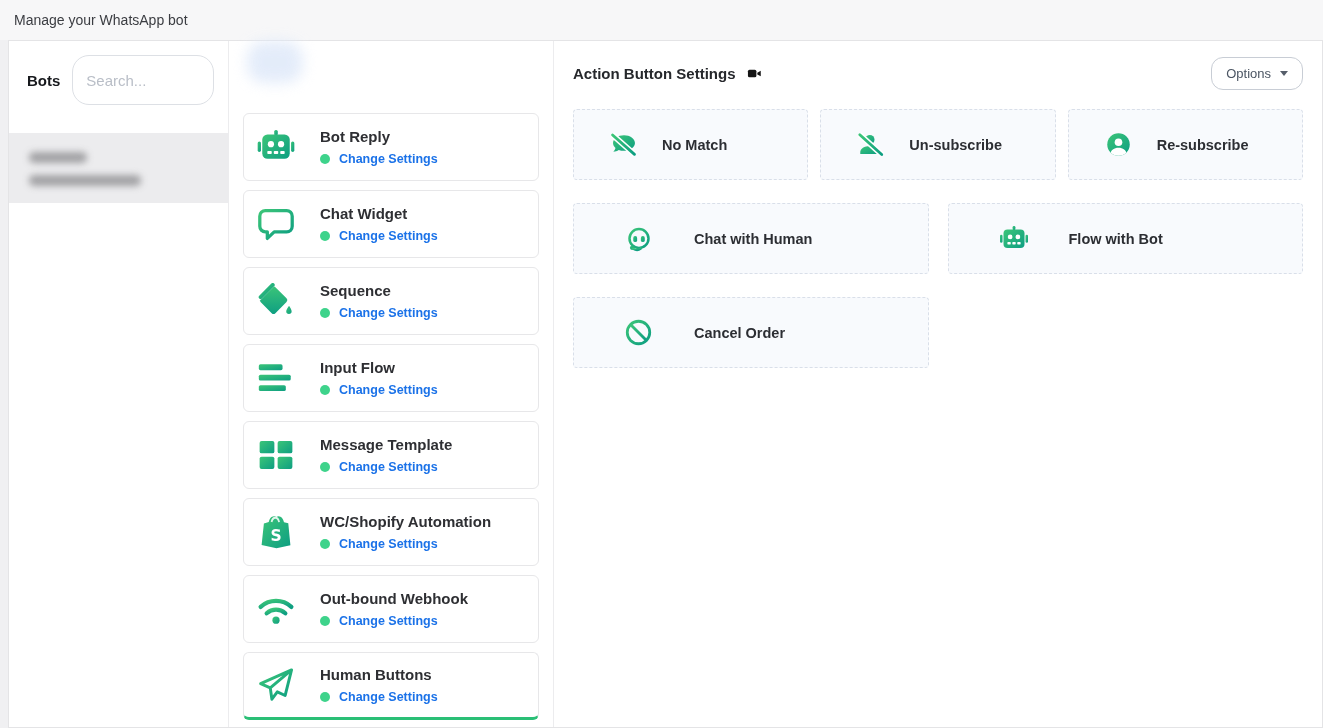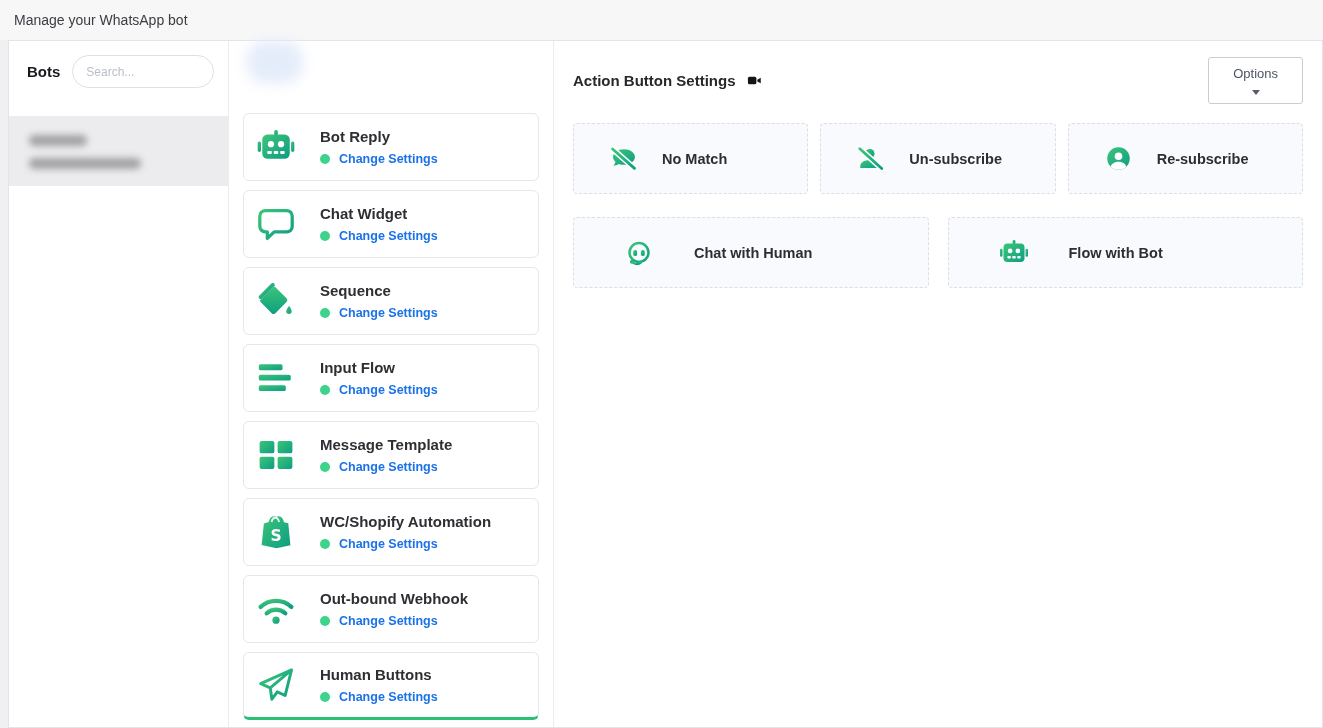--- a/index.html
+++ b/index.html
@@ -9,22 +9,22 @@
   .topbar { height:40px; background:#f7f7f8; display:flex; align-items:center; padding:0 14px;
             font-size:14px; color:#3b3d42; }
 
   .panel { position:absolute; left:8px; top:40px; right:0; bottom:0; background:#fff;
            border:1px solid #e4e4e6; display:flex; }
 
   
   .sidebar { width:220px; flex-shrink:0; border-right:1px solid #ececee; }
   .sidebar-top { padding:14px 14px 28px 18px; display:flex; align-items:center; gap:12px; }
   .bots-label { font-size:15px; font-weight:700; color:#17191d; }
-  .search-input { flex:1; min-width:0; height:33px; border:1px solid #dde0e5; border-radius:17px;
-                  padding:0 13px; font-size:12px; color:#444; outline:none; background:#fff;
+  .search-input { flex:1; min-width:0; height:50px; border:1px solid #dde0e5; border-radius:17px;
+                  padding:0 13px; font-size:15px; color:#444; outline:none; background:#fff;
                   font-family:"Liberation Sans",sans-serif; }
   .search-input::placeholder { color:#b9bec7; }
   .bot-item { height:70px; background:#ececee; padding:19px 0 0 20px; cursor:pointer; }
   .blurline { background:#8f8f92; border-radius:5px; height:11px; filter:blur(3.5px); opacity:.8; }
   .blurline.l1 { width:58px; }
   .blurline.l2 { width:112px; margin-top:12px; }
 
   
   .features-col { width:325px; flex-shrink:0; border-right:1px solid #ececee;
                   padding:72px 14px 0; position:relative; }
@@ -38,23 +38,23 @@
   .ftitle { font-size:15px; font-weight:600; color:#2e2f33; }
   .fsub { margin-top:7px; display:flex; align-items:center; gap:9px; }
   .dot { width:10px; height:10px; border-radius:50%; background:#3ed38b; flex-shrink:0; }
   .cslink { font-size:12.5px; font-weight:700; color:#1b72e8; text-decoration:none; cursor:pointer; }
 
   
   .main { flex:1; padding:16px 19px 0; }
   .main-header { display:flex; justify-content:space-between; align-items:center; }
   .title-wrap { display:flex; align-items:center; gap:11px; }
   .main-title { font-size:15px; font-weight:600; color:#26282c; }
-  .options-btn { display:flex; align-items:center; gap:9px; padding:8px 24px; background:#fff;
-                 border:1px solid #c8cdd5; border-radius:3px; font-size:13px; color:#4b5563;
-                 cursor:pointer; font-family:"Liberation Sans",sans-serif;flex-direction:column; }
+  .options-btn { display:flex; align-items:center; gap:9px; padding:8px 14px; background:#fff;
+                 border:1px solid #c8cdd5; border-radius:12px; font-size:13px; color:#4b5563;
+                 cursor:pointer; font-family:"Liberation Sans",sans-serif; }
   .caret { width:0; height:0; border-left:4px solid transparent; border-right:4px solid transparent;
            border-top:5px solid #565e6a; }
 
   .btnrow { display:grid; gap:12px; }
   .btnrow.r1 { margin-top:19px; grid-template-columns:repeat(3,1fr); }
   .btnrow.r2 { margin-top:23px; grid-template-columns:repeat(2,1fr); gap:19px; }
   .abtn { height:71px; background:#f8fafd; border:1px dashed #d9dfe9; border-radius:4px;
           display:flex; align-items:center; cursor:pointer; }
   .abtn .ic { width:30px; margin-left:36px; display:flex; flex-shrink:0; }
   .abtn .lbl { margin-left:22px; font-size:14.5px; font-weight:600; color:#2c2e33; }
@@ -315,15 +315,24 @@
           <rect x="6.7" y="13.4" width="2.7" height="1.9" rx="0.5" fill="#fff"></rect>
           <rect x="10.65" y="13.4" width="2.7" height="1.9" rx="0.5" fill="#fff"></rect>
           <rect x="14.6" y="13.4" width="2.7" height="1.9" rx="0.5" fill="#fff"></rect>
             </svg>
           </span>
         <span class="lbl">Flow with Bot</span>
       </div>
     </div>
 
     <div class="btnrow r2">
+      <div class="abtn wide">
+        <span class="ic">
+            <svg width="29" height="29" viewBox="0 0 24 24">
+          <circle cx="12" cy="12" r="9.3" fill="none" stroke="url(#gg)" stroke-width="2.3"></circle>
+          <line x1="5.8" y1="5.8" x2="18.2" y2="18.2" stroke="url(#gg)" stroke-width="2.3"></line>
+            </svg>
+          </span>
+        <span class="lbl">Cancel Order</span>
+      </div>
     </div>
   </div>
 </div>
 
 </body></html>

